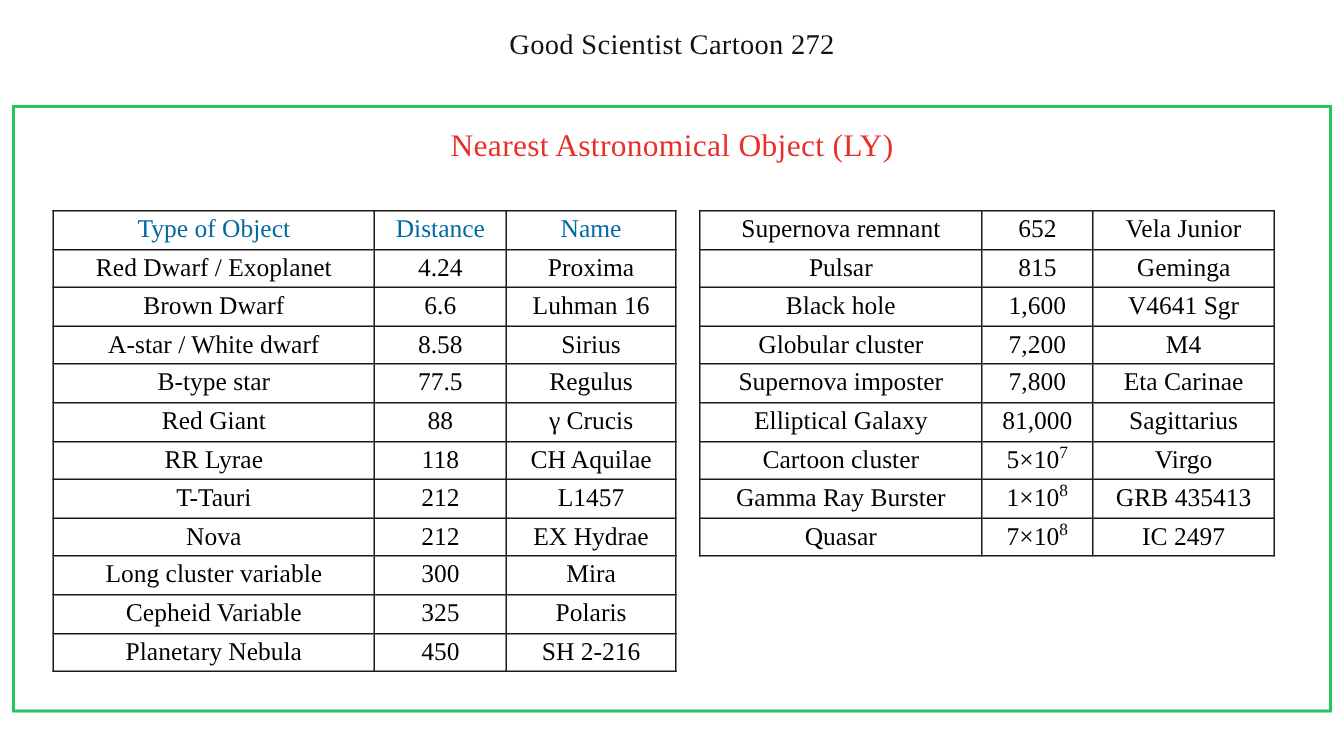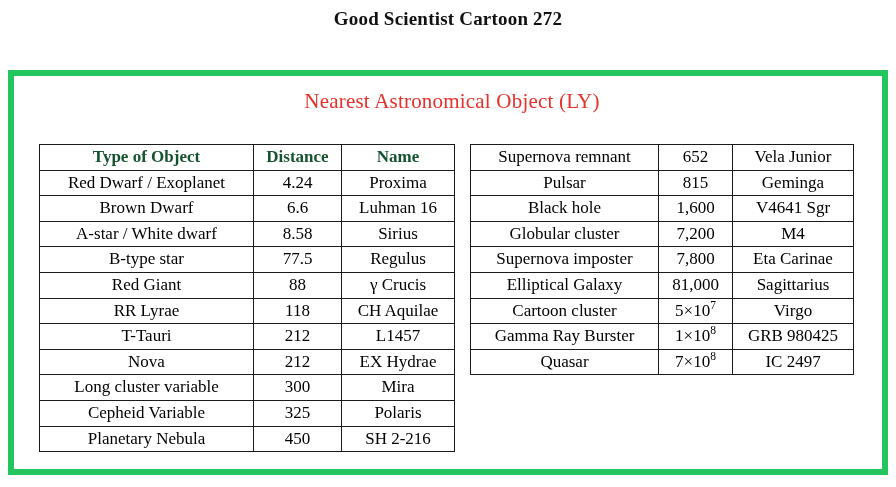--- a/index.html
+++ b/index.html
@@ -12,41 +12,40 @@
     height: 487px;
     font-family: "Liberation Serif", "DejaVu Serif", serif;
     color: #000000;
     overflow: hidden;
     position: relative;
   }
 
   
   .title-block {
     position: absolute;
-    top: 8px;
+    top: 20px;
     left: 0;
     width: 896px;
     text-align: center;
     line-height: 1.18;
-    font-weight: bold;
   }
   .title-line {
     font-size: 19px;
     color: #111111;
     letter-spacing: 0.2px;
   }
 
   
   .panel {
     position: absolute;
     left: 8px;
     top: 70px;
     width: 880px;
     height: 405px;
-    border: 6px solid #22c55e;
+    border: 2px solid #22c55e;
     box-sizing: border-box;
     background: #ffffff;
   }
 
   .panel-heading {
     position: absolute;
     left: 0;
     top: 13px;
     width: 876px;
     text-align: center;
@@ -67,22 +66,22 @@
     text-align: center;
     vertical-align: middle;
     padding: 0;
     height: 24.6px;
     line-height: 24.6px;
     white-space: nowrap;
     overflow: hidden;
     font-weight: normal;
   }
   .tbl th {
-    font-weight: bold;
-    color: #14532d;
+    font-weight: normal;
+    color: #0369a1;
   }
 
   
   #table-left {
     left: 25px;
     top: 68px;
     width: 415px;
   }
   #table-left col.c-type  { width: 214px; }
   #table-left col.c-dist  { width: 88px;  }
@@ -225,21 +224,21 @@
           <td>Sagittarius</td>
         </tr>
         <tr>
           <td>Cartoon cluster</td>
           <td>5×10<sup>7</sup></td>
           <td>Virgo</td>
         </tr>
         <tr>
           <td>Gamma Ray Burster</td>
           <td>1×10<sup>8</sup></td>
-          <td>GRB 980425</td>
+          <td>GRB 435413</td>
         </tr>
         <tr>
           <td>Quasar</td>
           <td>7×10<sup>8</sup></td>
           <td>IC 2497</td>
         </tr>
       </tbody>
   </table>
 
 </div>

